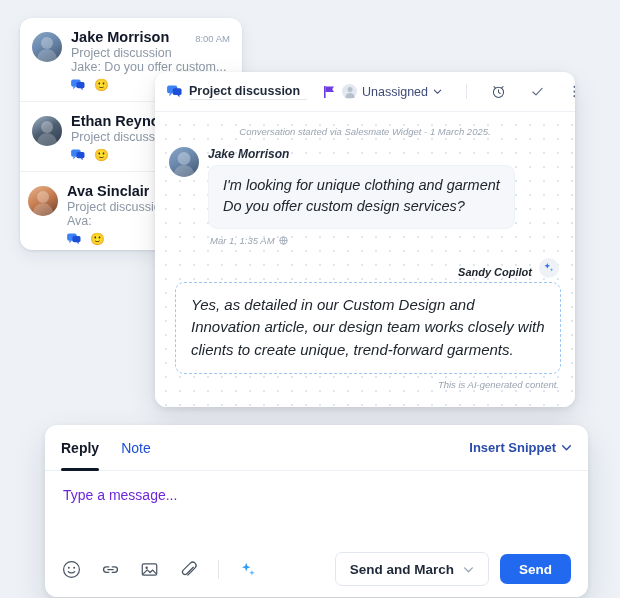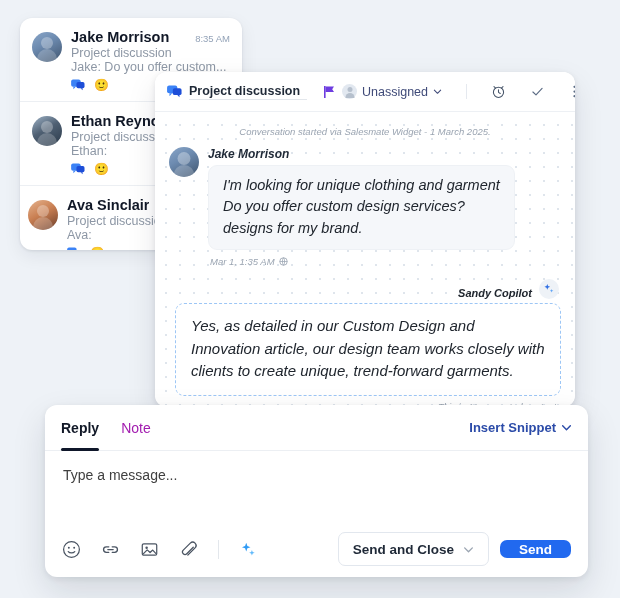--- a/index.html
+++ b/index.html
@@ -182,87 +182,87 @@
     font-size: 15px; line-height: 1.5; color: #20262e;
     margin-left: 6px;
   }
   .ai-foot {
     text-align: right; font-size: 9.5px; color: #9aa4b1;
     margin-top: 5px; padding-right: 2px;
   }
 
   
   .composer {
-    position: absolute; left: 45px; top: 405px;
+    position: absolute; left: 45px; top: 425px;
     width: 543px; height: 172px;
     background: #ffffff;
     border-radius: 12px;
     box-shadow: 0 2px 6px rgba(15,23,42,.08), 0 14px 34px rgba(15,23,42,.12);
     z-index: 3;
     display: flex; flex-direction: column;
     overflow: hidden;
   }
   .cp-tabs {
     height: 46px; flex: 0 0 46px;
     display: flex; align-items: center; gap: 22px;
     padding: 0 16px;
     border-bottom: 1px solid #eceff3;
     position: relative;
   }
   .cp-tab {
-    font-size: 14px; color: #a21caf; cursor: pointer;
+    font-size: 14px; color: #1d4ed8; cursor: pointer;
     height: 100%; display: flex; align-items: center; position: relative;
   }
   .cp-tab.active { color: #111827; font-weight: 700; }
   .cp-tab.active::after {
     content: ""; position: absolute; left: 0; right: 0; bottom: -1px;
     height: 3px; background: #0f172a; border-radius: 2px;
   }
   .cp-snippet {
     margin-left: auto; display: flex; align-items: center; gap: 5px;
     font-size: 13px; font-weight: 600; color: #2b4ba8; cursor: pointer; text-align: center;
   }
   .cp-area {
     flex: 1 1 auto; padding: 16px 18px;
   }
-  .cp-placeholder { font-size: 14px; color: #404040; }
+  .cp-placeholder { font-size: 14px; color: #6d28d9; }
   .cp-bar {
     height: 56px; flex: 0 0 56px;
     display: flex; align-items: center; gap: 20px;
     padding: 0 17px;
   }
   .tb-icon { width: 19px; height: 19px; cursor: pointer; display: block; }
   .tb-div { width: 1px; height: 19px; background: #e3e7ec; }
   .cp-right { margin-left: auto; display: flex; align-items: center; gap: 11px; }
   .btn-sendclose {
     height: 34px; padding: 0 14px;
     border: 1px solid #e2e7ee; border-radius: 7px; background: #fff;
     display: flex; align-items: center; gap: 9px;
     font-size: 13.5px; font-weight: 700; color: #1f2937; cursor: pointer;
   }
   .btn-send {
-    height: 18px; padding: 0 19px;
+    height: 30px; padding: 0 19px;
     border: none; border-radius: 7px; background: #2169ef;
     font-size: 13.5px; font-weight: 700; color: #fff; cursor: pointer;
     display: flex; align-items: center;
   }
 </style>
 </head>
 <body>
 
 <div class="stage">
 
   <div class="conv-list">
 
     <div class="conv-item">
       <div class="avatar av-jake"></div>
       <div class="conv-body">
         <div class="conv-row1">
           <span class="conv-name">Jake Morrison</span>
-          <span class="conv-time">8:35 AM</span>
+          <span class="conv-time">8:00 AM</span>
         </div>
         <div class="conv-sub">Project discussion</div>
         <div class="conv-snippet">Jake: Do you offer custom...</div>
         <div class="conv-icons">
           <svg class="ic-chat" viewBox="0 0 16 14">
             <rect x="0" y="0.5" width="11" height="8.5" rx="2.2" fill="#3b82f6"></rect>
             <path d="M2.6 9 L2.6 12 L5.4 9 Z" fill="#3b82f6"></path>
             <rect x="6.2" y="3.4" width="9.4" height="7.4" rx="2" fill="#1d4ed8"></rect>
             <path d="M13.4 10.8 L13.4 13.2 L11 10.8 Z" fill="#1d4ed8"></path>
           </svg>
@@ -272,21 +272,20 @@
     </div>
 
     <div class="conv-item">
       <div class="avatar av-ethan"></div>
       <div class="conv-body">
         <div class="conv-row1">
           <span class="conv-name">Ethan Reynolds</span>
           <span class="conv-time"></span>
         </div>
         <div class="conv-sub">Project discussion</div>
-        <div class="conv-snippet">Ethan:</div>
         <div class="conv-icons">
           <svg class="ic-chat" viewBox="0 0 16 14">
             <rect x="0" y="0.5" width="11" height="8.5" rx="2.2" fill="#3b82f6"></rect>
             <path d="M2.6 9 L2.6 12 L5.4 9 Z" fill="#3b82f6"></path>
             <rect x="6.2" y="3.4" width="9.4" height="7.4" rx="2" fill="#1d4ed8"></rect>
             <path d="M13.4 10.8 L13.4 13.2 L11 10.8 Z" fill="#1d4ed8"></path>
           </svg>
           <span class="ic-emoji">🙂</span>
         </div>
       </div>
@@ -365,21 +364,20 @@
 
       <div class="started-note">Conversation started via Salesmate Widget - 1 March 2025.</div>
 
       <div class="msg-row">
         <div class="msg-av"></div>
         <div class="msg-col">
           <div class="msg-author">Jake Morrison</div>
           <div class="bubble-in">
             <div>I'm looking for unique clothing and garment</div>
             <div>Do you offer custom design services?</div>
-            <div>designs for my brand.</div>
           </div>
           <div class="msg-meta">
             <span>Mar 1, 1:35 AM</span>
             <svg class="globe" viewBox="0 0 12 12">
               <circle cx="6" cy="6" r="5" stroke="#9aa4b1" stroke-width="1.1" fill="none"></circle>
               <path d="M1 6 H11 M6 1 C8 3.2 8 8.8 6 11 C4 8.8 4 3.2 6 1" stroke="#9aa4b1" stroke-width="1" fill="none"></path>
             </svg>
           </div>
         </div>
       </div>
@@ -440,21 +438,21 @@
         <path d="M14.4 6.2 L7.6 13 a2.6 2.6 0 0 1-3.7-3.7 l7.4-7.4 a3.5 3.5 0 0 1 5 5 l-7.6 7.6" stroke="#4b5563" stroke-width="1.35" fill="none" stroke-linecap="round" stroke-linejoin="round" transform="translate(0.6,1.4)"></path>
       </svg>
       <span class="tb-div"></span>
       <svg class="tb-icon" viewBox="0 0 20 20">
         <path d="M7.6 3 L8.8 6.3 L12.1 7.5 L8.8 8.7 L7.6 12 L6.4 8.7 L3.1 7.5 L6.4 6.3 Z" fill="#2f9bf5"></path>
         <path d="M13.6 10.6 L14.4 12.7 L16.5 13.5 L14.4 14.3 L13.6 16.4 L12.8 14.3 L10.7 13.5 L12.8 12.7 Z" fill="#5fb9fb"></path>
       </svg>
 
       <div class="cp-right">
         <button class="btn-sendclose">
-          <span>Send and Close</span>
+          <span>Send and March</span>
           <svg style="width:11px;height:11px" viewBox="0 0 10 10">
             <path d="M1.5 3.5 L5 7 L8.5 3.5" stroke="#9aa4b1" stroke-width="1.2" fill="none" stroke-linecap="round" stroke-linejoin="round"></path>
           </svg>
         </button>
         <button class="btn-send">Send</button>
       </div>
     </div>
 
   </div>
 

